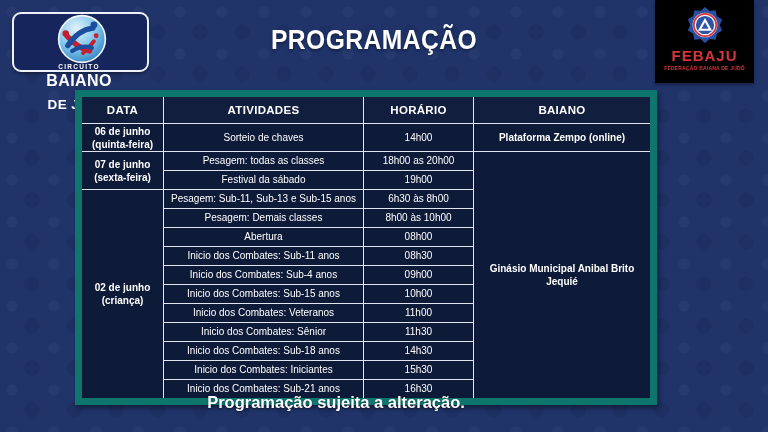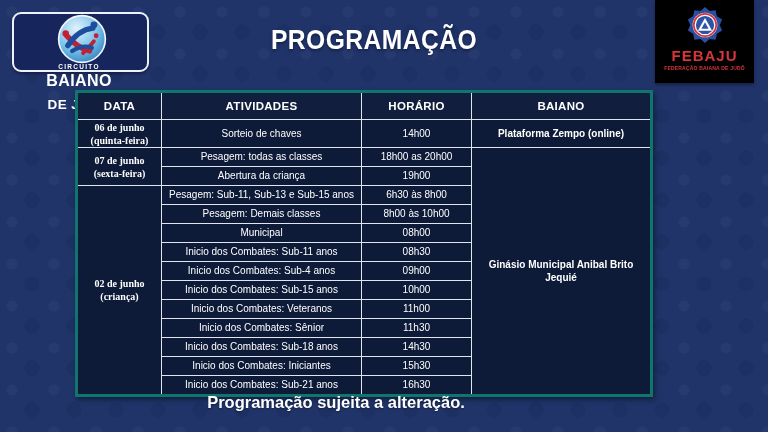--- a/index.html
+++ b/index.html
@@ -40,35 +40,35 @@
     background:#000000;text-align:center;box-shadow:0 2px 3px rgba(0,0,0,0.35);
   }
   .febaju-badge{width:38px;height:38px;margin-top:6px;}
   .febaju-name{font-size:15px;font-weight:bold;color:#d6353b;letter-spacing:1px;line-height:1;}
   .febaju-sub{font-size:5px;font-weight:bold;color:#d6353b;letter-spacing:0.2px;margin-top:2px;}
 
   
   .schedule{
     position:absolute;left:75px;top:90px;width:575px;
     border-collapse:collapse;table-layout:fixed;
-    border:3px solid #0f766e;
+    border:7px solid #0f766e;
     box-shadow:2px 3px 5px rgba(0,0,0,0.4);
     background:#0d1a38;
   }
   .schedule th,.schedule td{
     border:1.5px solid #e0e5ef;
     text-align:center;vertical-align:middle;
     padding:0 3px;color:#fff;overflow:hidden;
   }
   .schedule th{
     background:#111e3e;font-size:11.5px;font-weight:bold;letter-spacing:0.3px;height:26px;
   }
   .schedule td{background:#0d1a38;font-size:10px;height:18px;line-height:1.15;}
   tr.h-tall td{height:27px;}
-  td.date-cell{font-weight:bold;line-height:1.3;font-family:Liberation Serif, serif;}
+  td.date-cell{font-weight:bold;line-height:1.3;}
   td.local-cell{font-weight:bold;line-height:1.35;}
 
   
   .footer-note{
     position:absolute;left:0;top:393px;width:672px;text-align:center;
     font-size:16.5px;font-weight:bold;
     text-shadow:0 1px 2px rgba(0,0,0,0.4);
   }
 </style>
 </head>
@@ -145,37 +145,37 @@
         <div>(sexta-feira)</div>
       </td>
       <td>Pesagem: todas as classes</td>
       <td>18h00 as 20h00</td>
       <td class="local-cell" rowspan="13">
         <div>Ginásio Municipal Anibal Brito</div>
         <div>Jequié</div>
       </td>
     </tr>
     <tr>
-      <td>Abertura da criança</td>
+      <td>Festival da sábado</td>
       <td>19h00</td>
     </tr>
     <tr>
       <td class="date-cell" rowspan="11">
         <div>02 de junho</div>
         <div>(criança)</div>
       </td>
       <td>Pesagem: Sub-11, Sub-13 e Sub-15 anos</td>
       <td>6h30 às 8h00</td>
     </tr>
     <tr>
       <td>Pesagem: Demais classes</td>
       <td>8h00 às 10h00</td>
     </tr>
     <tr>
-      <td>Municipal</td>
+      <td>Abertura</td>
       <td>08h00</td>
     </tr>
     <tr>
       <td>Inicio dos Combates: Sub-11 anos</td>
       <td>08h30</td>
     </tr>
     <tr>
       <td>Inicio dos Combates: Sub-4 anos</td>
       <td>09h00</td>
     </tr>

